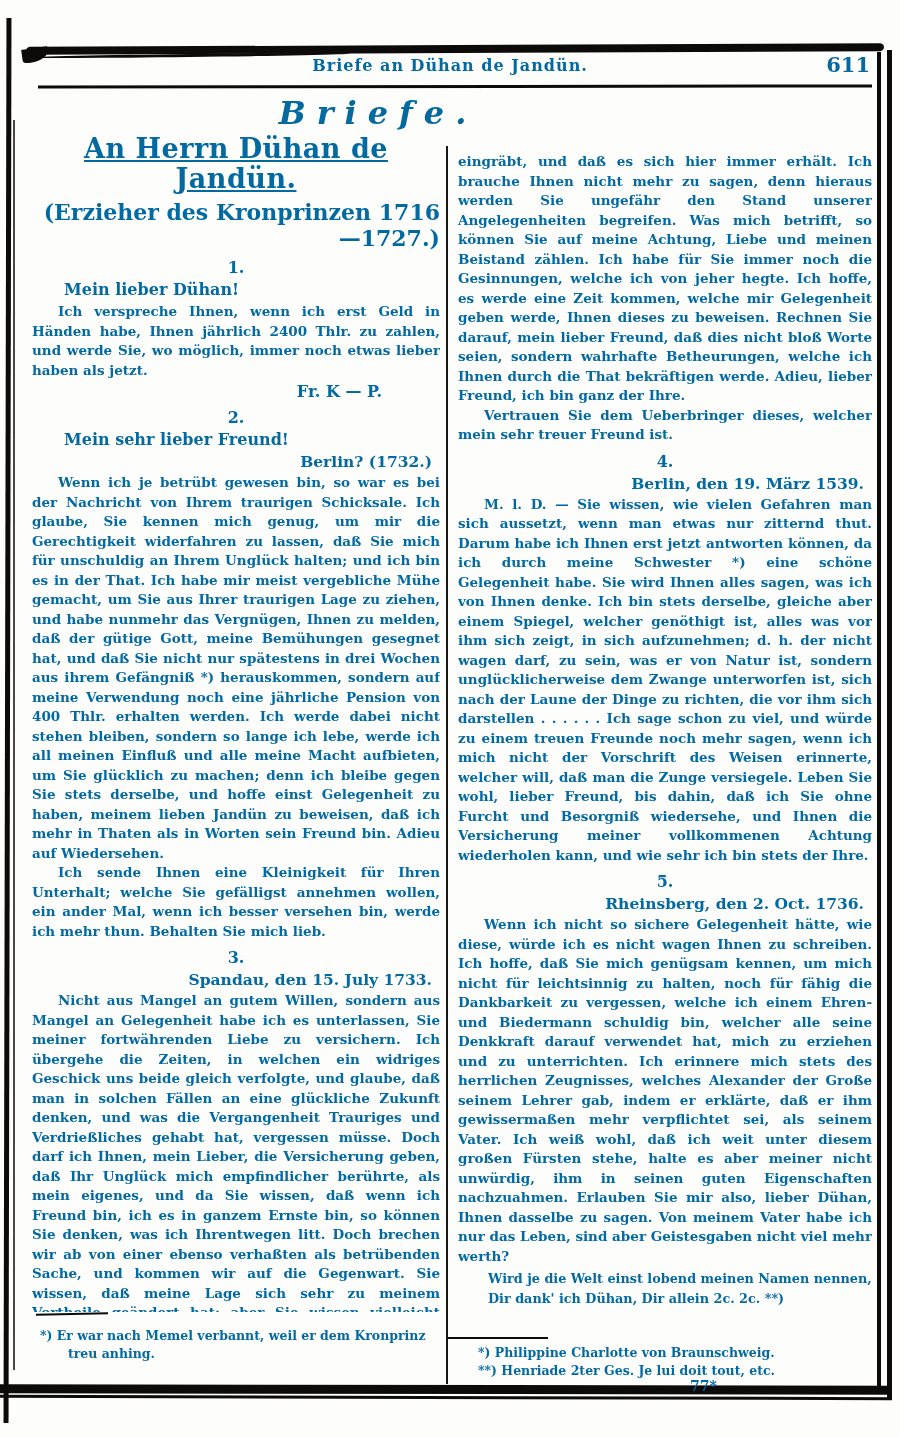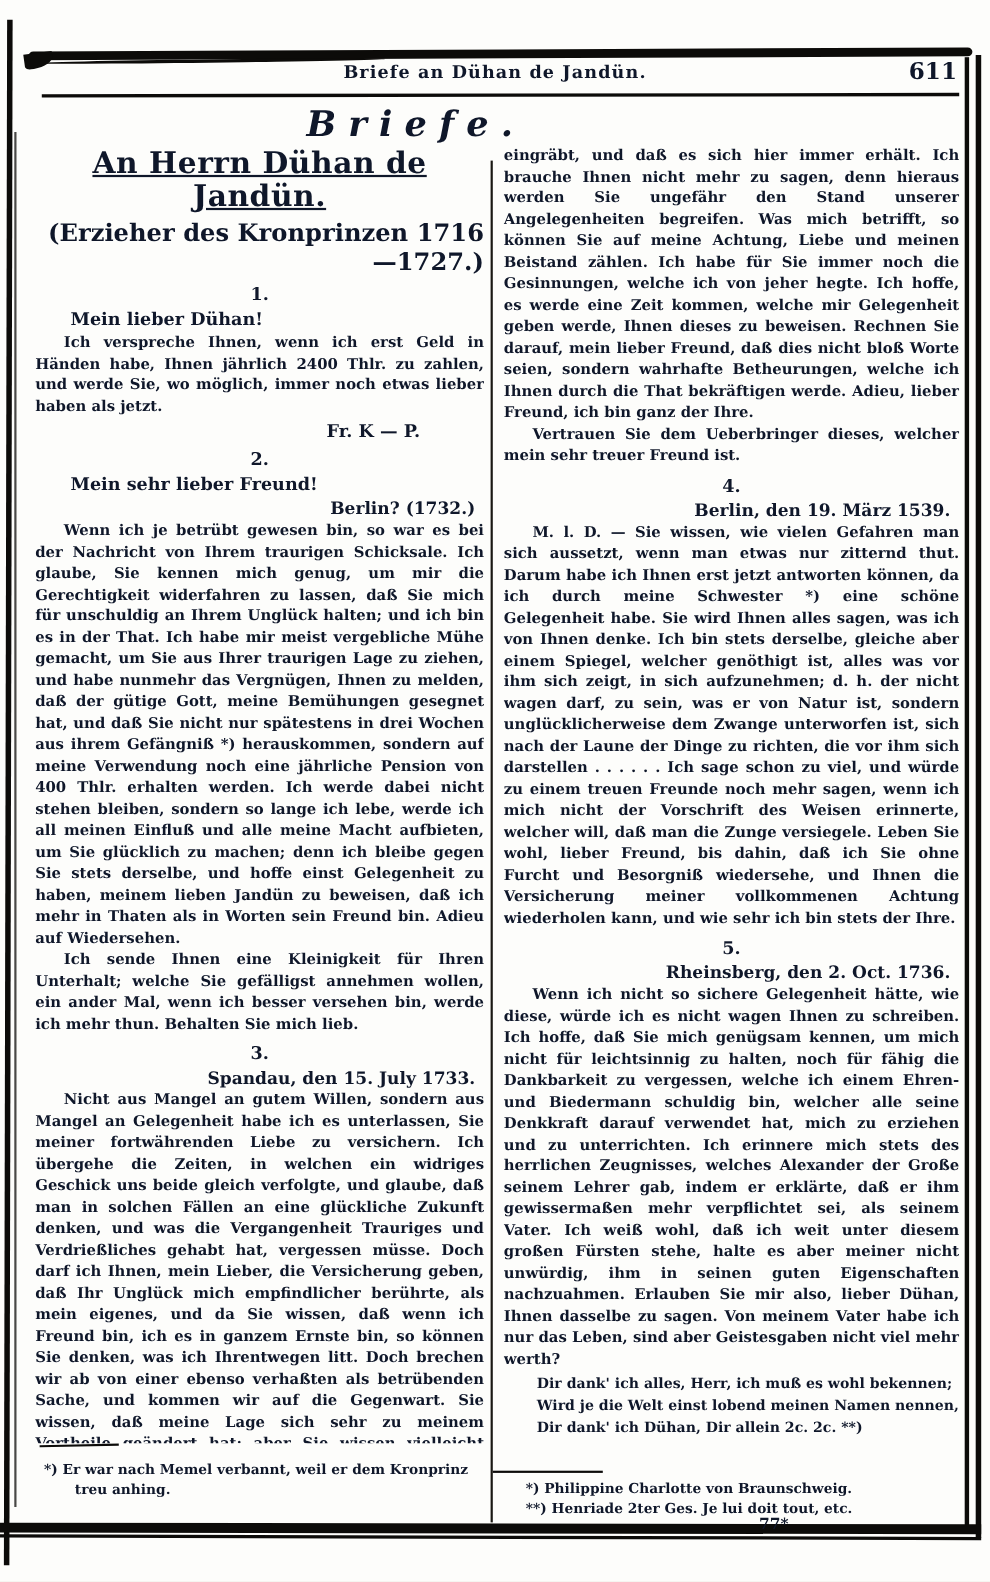--- a/index.html
+++ b/index.html
@@ -1,17 +1,17 @@
 <!DOCTYPE html>
 <html lang="de"><head>
 <meta charset="utf-8">
 <style>
   html,body{margin:0;padding:0;background:#e9e7e2;}
   .stage{position:relative;width:900px;height:1438px;background:#fdfdfb;overflow:hidden;
-         font-family:"DejaVu Serif", serif;color:#0f172a;}
+         font-family:"DejaVu Serif", serif;color:#0369a1;}
   
   .edge{position:absolute;background:#0c0b09;}
   .edge-top{left:26px;top:45px;width:858px;height:8px;border-radius:6px/70% ;transform:rotate(-0.25deg);}
   .edge-top2{left:30px;top:54px;width:320px;height:3px;transform:rotate(-0.7deg);border-radius:50%;}
   .edge-left{left:5px;top:18px;width:5px;height:1405px;transform:rotate(0.12deg);}
   .edge-left2{left:13px;top:120px;width:2px;height:1250px;opacity:.75;}
   .edge-right{left:877px;top:52px;width:4px;height:1342px;}
   .edge-right2{left:887px;top:50px;width:5px;height:1348px;}
   .edge-bottom{left:0px;top:1385px;width:892px;height:9px;transform:rotate(0.1deg);}
   .edge-bottom2{left:0px;top:1396px;width:892px;height:3px;transform:rotate(0.15deg);}
@@ -22,21 +22,21 @@
   .page-num{position:absolute;right:30px;top:52px;font-size:21px;font-weight:bold;
       font-family:"DejaVu Serif",serif;}
   .head-rule{position:absolute;left:38px;top:85px;width:834px;height:3px;background:#0c0b09;transform:rotate(-0.08deg);}
   
   .section-title{position:absolute;left:0;top:94px;width:756px;text-align:center;
       font-size:32px;font-weight:bold;font-style:italic;letter-spacing:11px;}
   
   .gutter{position:absolute;left:446px;top:146px;width:2px;height:1238px;background:#1a1813;}
   .col{position:absolute;top:132px;overflow:hidden;}
   .col-left{left:32px;width:408px;height:1180px;}
-  .col-right{left:458px;width:414px;height:1195px;}
+  .col-right{left:458px;width:414px;height:1195px;margin-top:20px;}
   .heading{font-size:27px;font-weight:bold;text-align:center;letter-spacing:.5px;line-height:1.1;margin:2px 0 6px;text-decoration:underline;}
   .subheading{font-size:22px;font-weight:bold;text-align:right;margin:0 0 6px;}
   .lnum{font-size:16px;font-weight:bold;text-align:center;margin:7px 0 3px;}
   .salutation{font-size:16px;font-weight:bold;padding-left:32px;margin:3px 0;}
   .dl-right{font-size:15.5px;font-weight:bold;text-align:right;padding-right:8px;margin:2px 0;}
   .dl-left{font-size:15.5px;font-weight:bold;padding-left:80px;margin:2px 0;}
   .sig{font-size:16px;font-weight:bold;text-align:right;padding-right:58px;margin:2px 0;}
   .para{font-size:13.5px;font-weight:bold;line-height:19.5px;text-align:justify;
         text-indent:26px;margin:0;}
   .para.noindent{text-indent:0;}
@@ -100,21 +100,20 @@
     <p class="para">Vertrauen Sie dem Ueberbringer dieses, welcher mein sehr treuer Freund ist.</p>
 
     <div class="lnum">4.</div>
     <div class="dl-right">Berlin, den 19. März 1539.</div>
     <p class="para">M. l. D. — Sie wissen, wie vielen Gefahren man sich aussetzt, wenn man etwas nur zitternd thut. Darum habe ich Ihnen erst jetzt antworten können, da ich durch meine Schwester *) eine schöne Gelegenheit habe. Sie wird Ihnen alles sagen, was ich von Ihnen denke. Ich bin stets derselbe, gleiche aber einem Spiegel, welcher genöthigt ist, alles was vor ihm sich zeigt, in sich aufzunehmen; d. h. der nicht wagen darf, zu sein, was er von Natur ist, sondern unglücklicherweise dem Zwange unterworfen ist, sich nach der Laune der Dinge zu richten, die vor ihm sich darstellen . . . . . . Ich sage schon zu viel, und würde zu einem treuen Freunde noch mehr sagen, wenn ich mich nicht der Vorschrift des Weisen erinnerte, welcher will, daß man die Zunge versiegele. Leben Sie wohl, lieber Freund, bis dahin, daß ich Sie ohne Furcht und Besorgniß wiedersehe, und Ihnen die Versicherung meiner vollkommenen Achtung wiederholen kann, und wie sehr ich bin stets der Ihre.</p>
 
     <div class="lnum">5.</div>
     <div class="dl-right">Rheinsberg, den 2. Oct. 1736.</div>
     <p class="para">Wenn ich nicht so sichere Gelegenheit hätte, wie diese, würde ich es nicht wagen Ihnen zu schreiben. Ich hoffe, daß Sie mich genügsam kennen, um mich nicht für leichtsinnig zu halten, noch für fähig die Dankbarkeit zu vergessen, welche ich einem Ehren- und Biedermann schuldig bin, welcher alle seine Denkkraft darauf verwendet hat, mich zu erziehen und zu unterrichten. Ich erinnere mich stets des herrlichen Zeugnisses, welches Alexander der Große seinem Lehrer gab, indem er erklärte, daß er ihm gewissermaßen mehr verpflichtet sei, als seinem Vater. Ich weiß wohl, daß ich weit unter diesem großen Fürsten stehe, halte es aber meiner nicht unwürdig, ihm in seinen guten Eigenschaften nachzuahmen. Erlauben Sie mir also, lieber Dühan, Ihnen dasselbe zu sagen. Von meinem Vater habe ich nur das Leben, sind aber Geistesgaben nicht viel mehr werth?</p>
     <div class="verse">
-      <div>Dir dank' ich alles, Herr, ich muß es wohl bekennen;</div>
       <div>Wird je die Welt einst lobend meinen Namen nennen,</div>
       <div>Dir dank' ich Dühan, Dir allein 2c. 2c. **)</div>
     </div>
   </div>
 
   <div class="fn-rule fn-rule-left"></div>
   <div class="footnote fn-left">
     <span class="hang">*) Er war nach Memel verbannt, weil er dem Kronprinz treu anhing.</span>
   </div>
 

